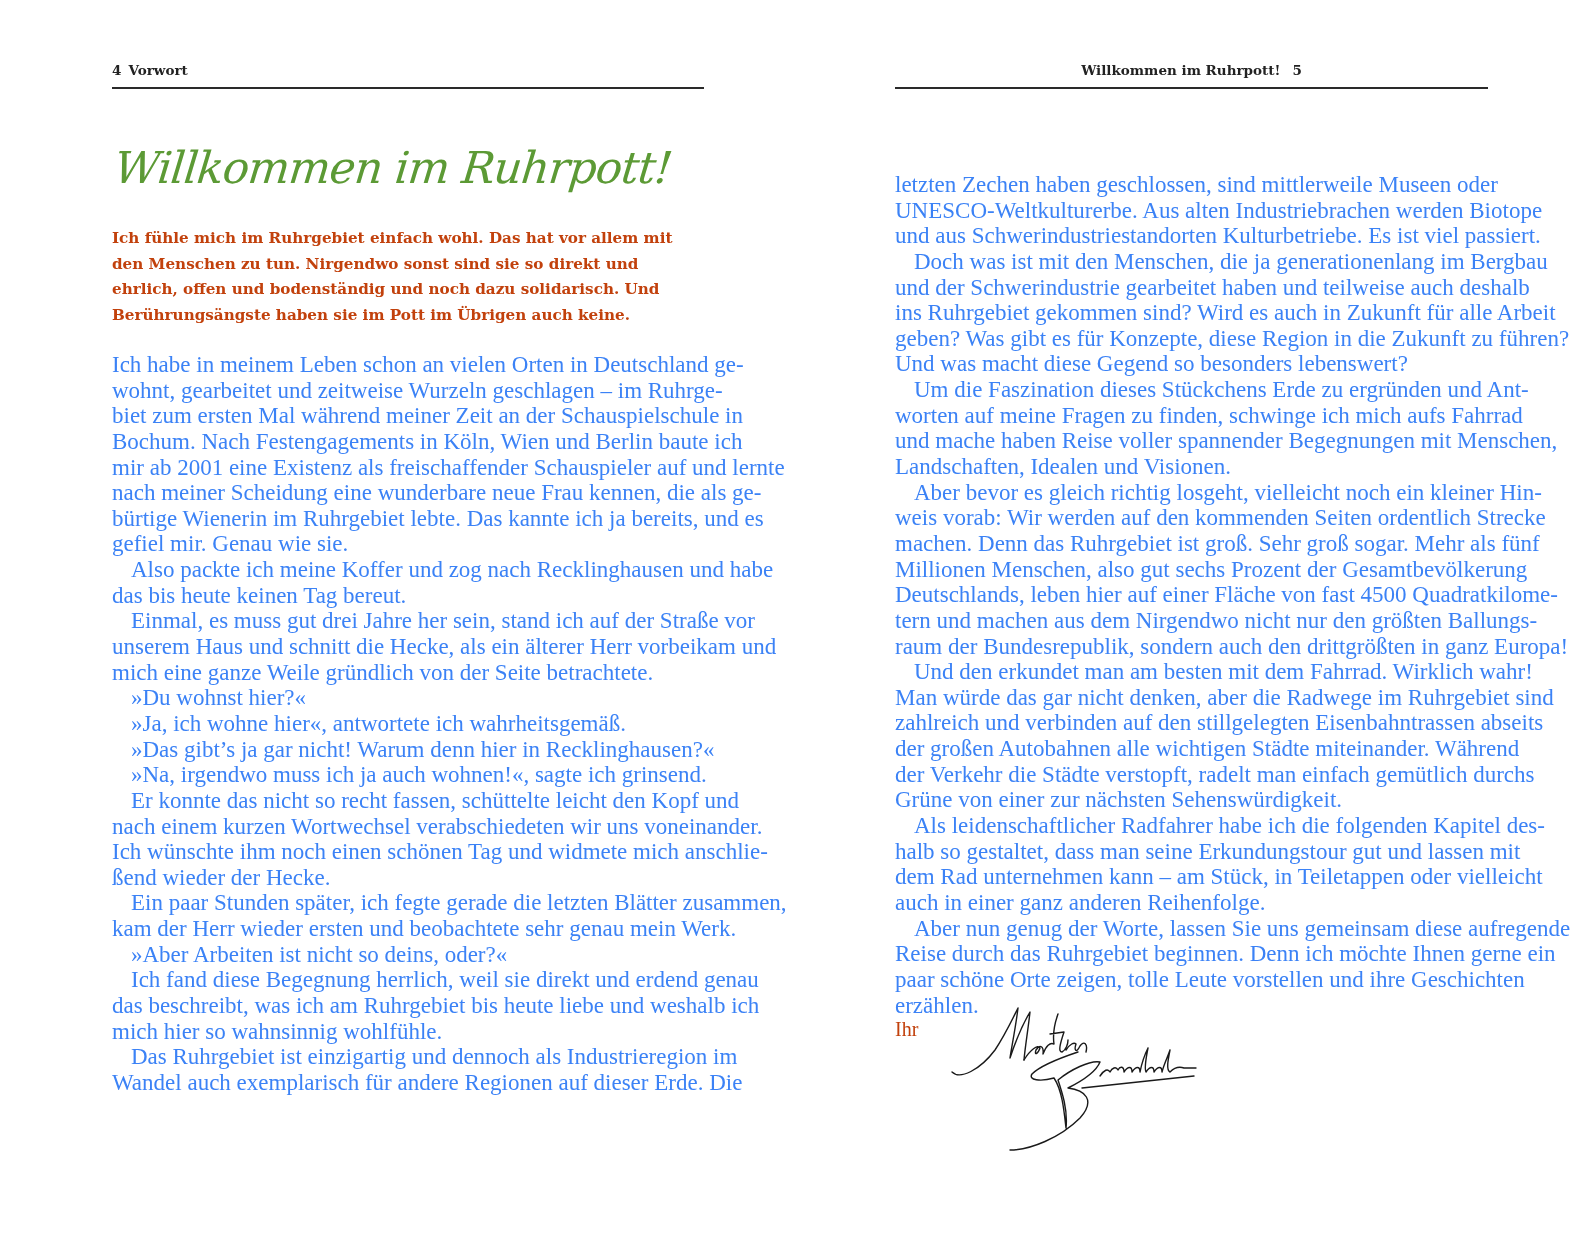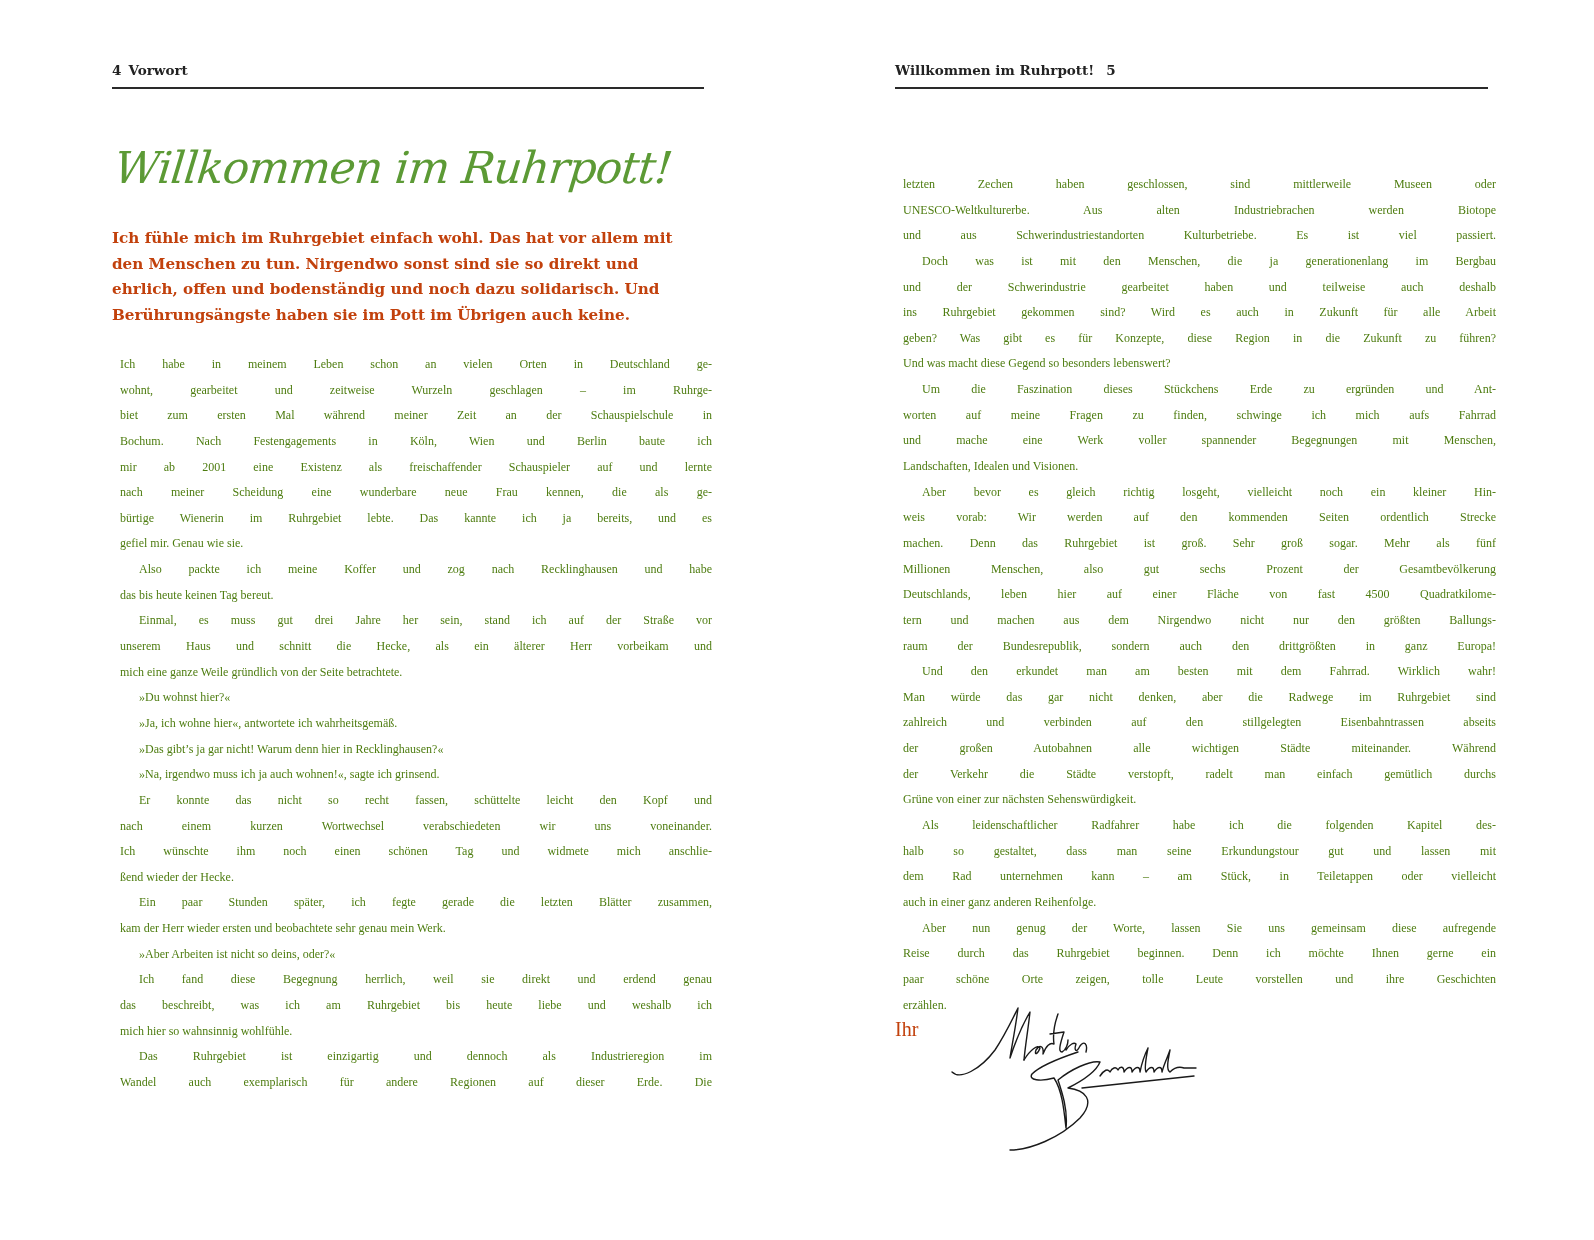--- a/index.html
+++ b/index.html
@@ -12,41 +12,41 @@
   .page-left { left: 112px; width: 592px; }
   .page-right { left: 895px; width: 593px; }
 
   .running-head {
     position: absolute; top: 62px; left: 0; right: 0; height: 18px;
     font-family: "DejaVu Serif", serif; font-weight: bold; font-size: 13.5px;
     color: #222; white-space: nowrap;
   }
   .running-head .num { display: inline-block; }
   .page-left .running-head .num { margin-right: 7px; }
-  .page-right .running-head { text-align: left; }
+  .page-right .running-head { text-align: center; }
   .page-right .running-head .num { margin-left: 12px; }
   .head-rule { position: absolute; top: 87px; left: 0; right: 0; height: 0; border-top: 2.5px solid #2a2a2a; }
 
   .chapter-title {
     position: absolute; top: 142px; left: 0;
     font-family: "DejaVu Serif", serif; font-style: italic; font-size: 44px;
     color: #5c9a35; letter-spacing: -1px; white-space: nowrap;
     transform: skewX(-6deg); transform-origin: left bottom;
   }
 
   .lead {
     position: absolute; top: 226px; left: 0; width: 592px;
     font-family: "DejaVu Serif", serif; font-weight: bold; font-size: 15.2px;
     line-height: 25.6px; color: #c2410c;
   }
   .lead .ln { display: block; white-space: nowrap; }
 
   .body-text {
-    position: absolute; left: 8px; width: 100%;
-    font-size: 12px; line-height: 25.65px; color: #4d7c0f;
+    position: absolute; left: 0; width: 100%;
+    font-size: 23px; line-height: 25.65px; color: #3b82f6;
   }
   .page-left .body-text { top: 352px; width: 592px; }
   .page-right .body-text { top: 172px; width: 593px; }
 
   .ln {
     display: block; height: 25.65px; white-space: nowrap; overflow: visible;
   }
   .ln.j { text-align: justify; text-align-last: justify; }
   .ln.ind { padding-left: 19px; box-sizing: border-box; }
 
@@ -117,21 +117,21 @@
     <span class="ln j">letzten Zechen haben geschlossen, sind mittlerweile Museen oder</span>
     <span class="ln j">UNESCO-Weltkulturerbe. Aus alten Industriebrachen werden Biotope</span>
     <span class="ln j">und aus Schwerindustriestandorten Kulturbetriebe. Es ist viel passiert.</span>
     <span class="ln j ind">Doch was ist mit den Menschen, die ja generationenlang im Bergbau</span>
     <span class="ln j">und der Schwerindustrie gearbeitet haben und teilweise auch deshalb</span>
     <span class="ln j">ins Ruhrgebiet gekommen sind? Wird es auch in Zukunft für alle Arbeit</span>
     <span class="ln j">geben? Was gibt es für Konzepte, diese Region in die Zukunft zu führen?</span>
     <span class="ln">Und was macht diese Gegend so besonders lebenswert?</span>
     <span class="ln j ind">Um die Faszination dieses Stückchens Erde zu ergründen und Ant-</span>
     <span class="ln j">worten auf meine Fragen zu finden, schwinge ich mich aufs Fahrrad</span>
-    <span class="ln j">und mache eine Werk voller spannender Begegnungen mit Menschen,</span>
+    <span class="ln j">und mache haben Reise voller spannender Begegnungen mit Menschen,</span>
     <span class="ln">Landschaften, Idealen und Visionen.</span>
     <span class="ln j ind">Aber bevor es gleich richtig losgeht, vielleicht noch ein kleiner Hin-</span>
     <span class="ln j">weis vorab: Wir werden auf den kommenden Seiten ordentlich Strecke</span>
     <span class="ln j">machen. Denn das Ruhrgebiet ist groß. Sehr groß sogar. Mehr als fünf</span>
     <span class="ln j">Millionen Menschen, also gut sechs Prozent der Gesamtbevölkerung</span>
     <span class="ln j">Deutschlands, leben hier auf einer Fläche von fast 4500 Quadratkilome-</span>
     <span class="ln j">tern und machen aus dem Nirgendwo nicht nur den größten Ballungs-</span>
     <span class="ln j">raum der Bundesrepublik, sondern auch den drittgrößten in ganz Europa!</span>
     <span class="ln j ind">Und den erkundet man am besten mit dem Fahrrad. Wirklich wahr!</span>
     <span class="ln j">Man würde das gar nicht denken, aber die Radwege im Ruhrgebiet sind</span>

